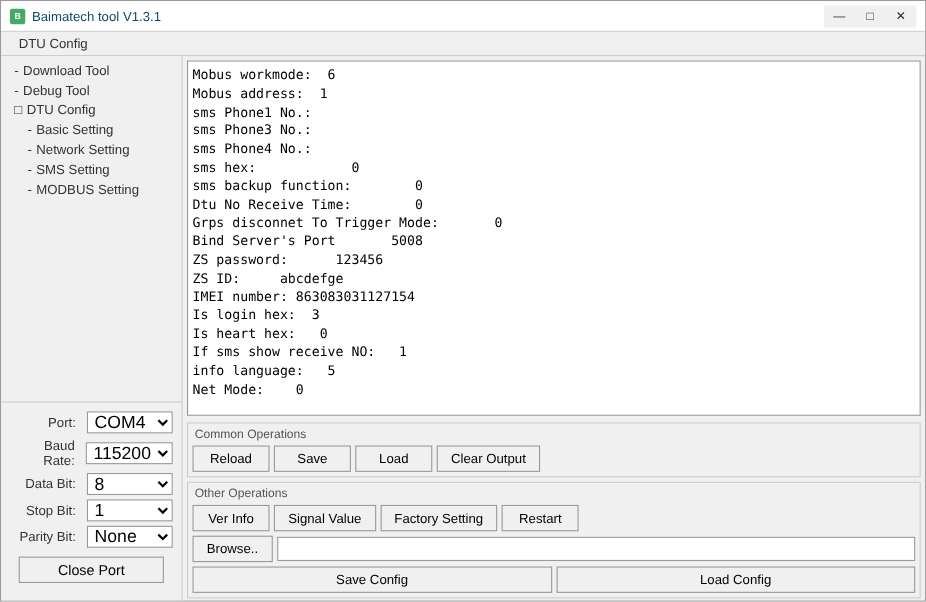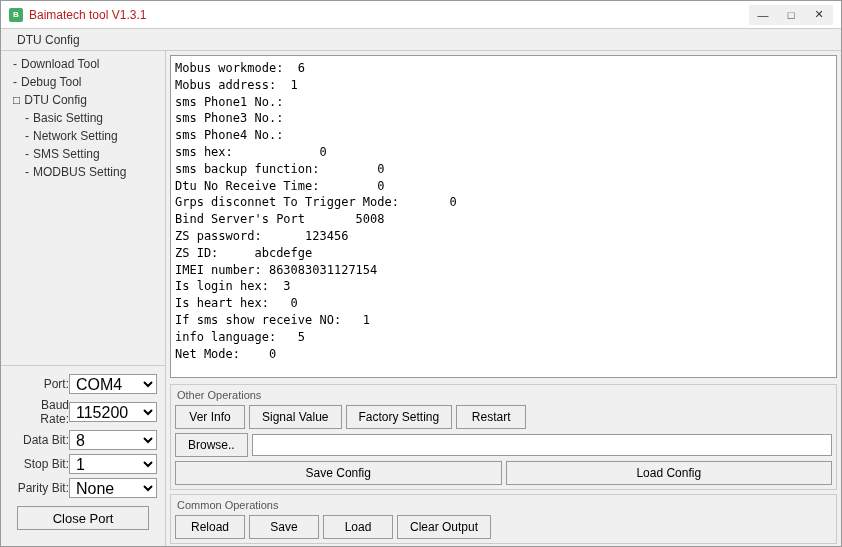--- a/index.html
+++ b/index.html
@@ -45,21 +45,21 @@
       display: flex;
       align-items: center;
       justify-content: center;
       color: white;
       font-size: 8px;
       font-weight: bold;
     }
 
     .title-text {
       font-size: 12px;
-      color: #b91c1c;
+      color: #0c4a6e;
     }
 
     .title-buttons {
       display: flex;
       gap: 0;
     }
 
     .title-btn {
       width: 28px;
       height: 20px;
@@ -122,21 +122,21 @@
     .port-controls {
       padding: 8px;
       border-top: 1px solid #ccc;
       margin-top: auto;
     }
 
     .port-row {
       display: flex;
       align-items: center;
       margin-bottom: 4px;
-      gap: 0;
+      gap: 10px;
     }
 
     .port-label {
       width: 60px;
       font-size: 12px;
       color: #333;
       text-align: right;
     }
 
     .port-select {
@@ -358,41 +358,41 @@
         <div class="log-line">IMEI number: 863083031127154</div>
         <div class="log-line">Is login hex:  3</div>
         <div class="log-line">Is heart hex:   0</div>
         <div class="log-line">If sms show receive NO:   1</div>
         <div class="log-line">info language:   5</div>
         <div class="log-line">Net Mode:    0</div>
 
       </div>
 
       <div class="operations-section">
+        <div class="section-title">Common Operations</div>
+        <div class="ops-row">
+          <button class="op-btn">Reload</button>
+          <button class="op-btn">Save</button>
+          <button class="op-btn">Load</button>
+          <button class="op-btn">Clear Output</button>
+        </div>
+      </div>
+
+      <div class="operations-section">
         <div class="section-title">Other Operations</div>
         <div class="ops-row">
           <button class="op-btn">Ver Info</button>
           <button class="op-btn">Signal Value</button>
           <button class="op-btn">Factory Setting</button>
           <button class="op-btn">Restart</button>
         </div>
         <div class="ops-row" style="margin-top:4px;">
           <button class="op-btn">Browse..</button>
           <input class="browse-input" type="text" style="">
         </div>
         <div class="save-load-row">
           <button class="save-load-btn">Save Config</button>
           <button class="save-load-btn">Load Config</button>
         </div>
       </div>
-
-      <div class="operations-section">
-        <div class="section-title">Common Operations</div>
-        <div class="ops-row">
-          <button class="op-btn">Reload</button>
-          <button class="op-btn">Save</button>
-          <button class="op-btn">Load</button>
-          <button class="op-btn">Clear Output</button>
-        </div>
-      </div>
     </div>
   </div>
 </div>
 
 </body></html>

